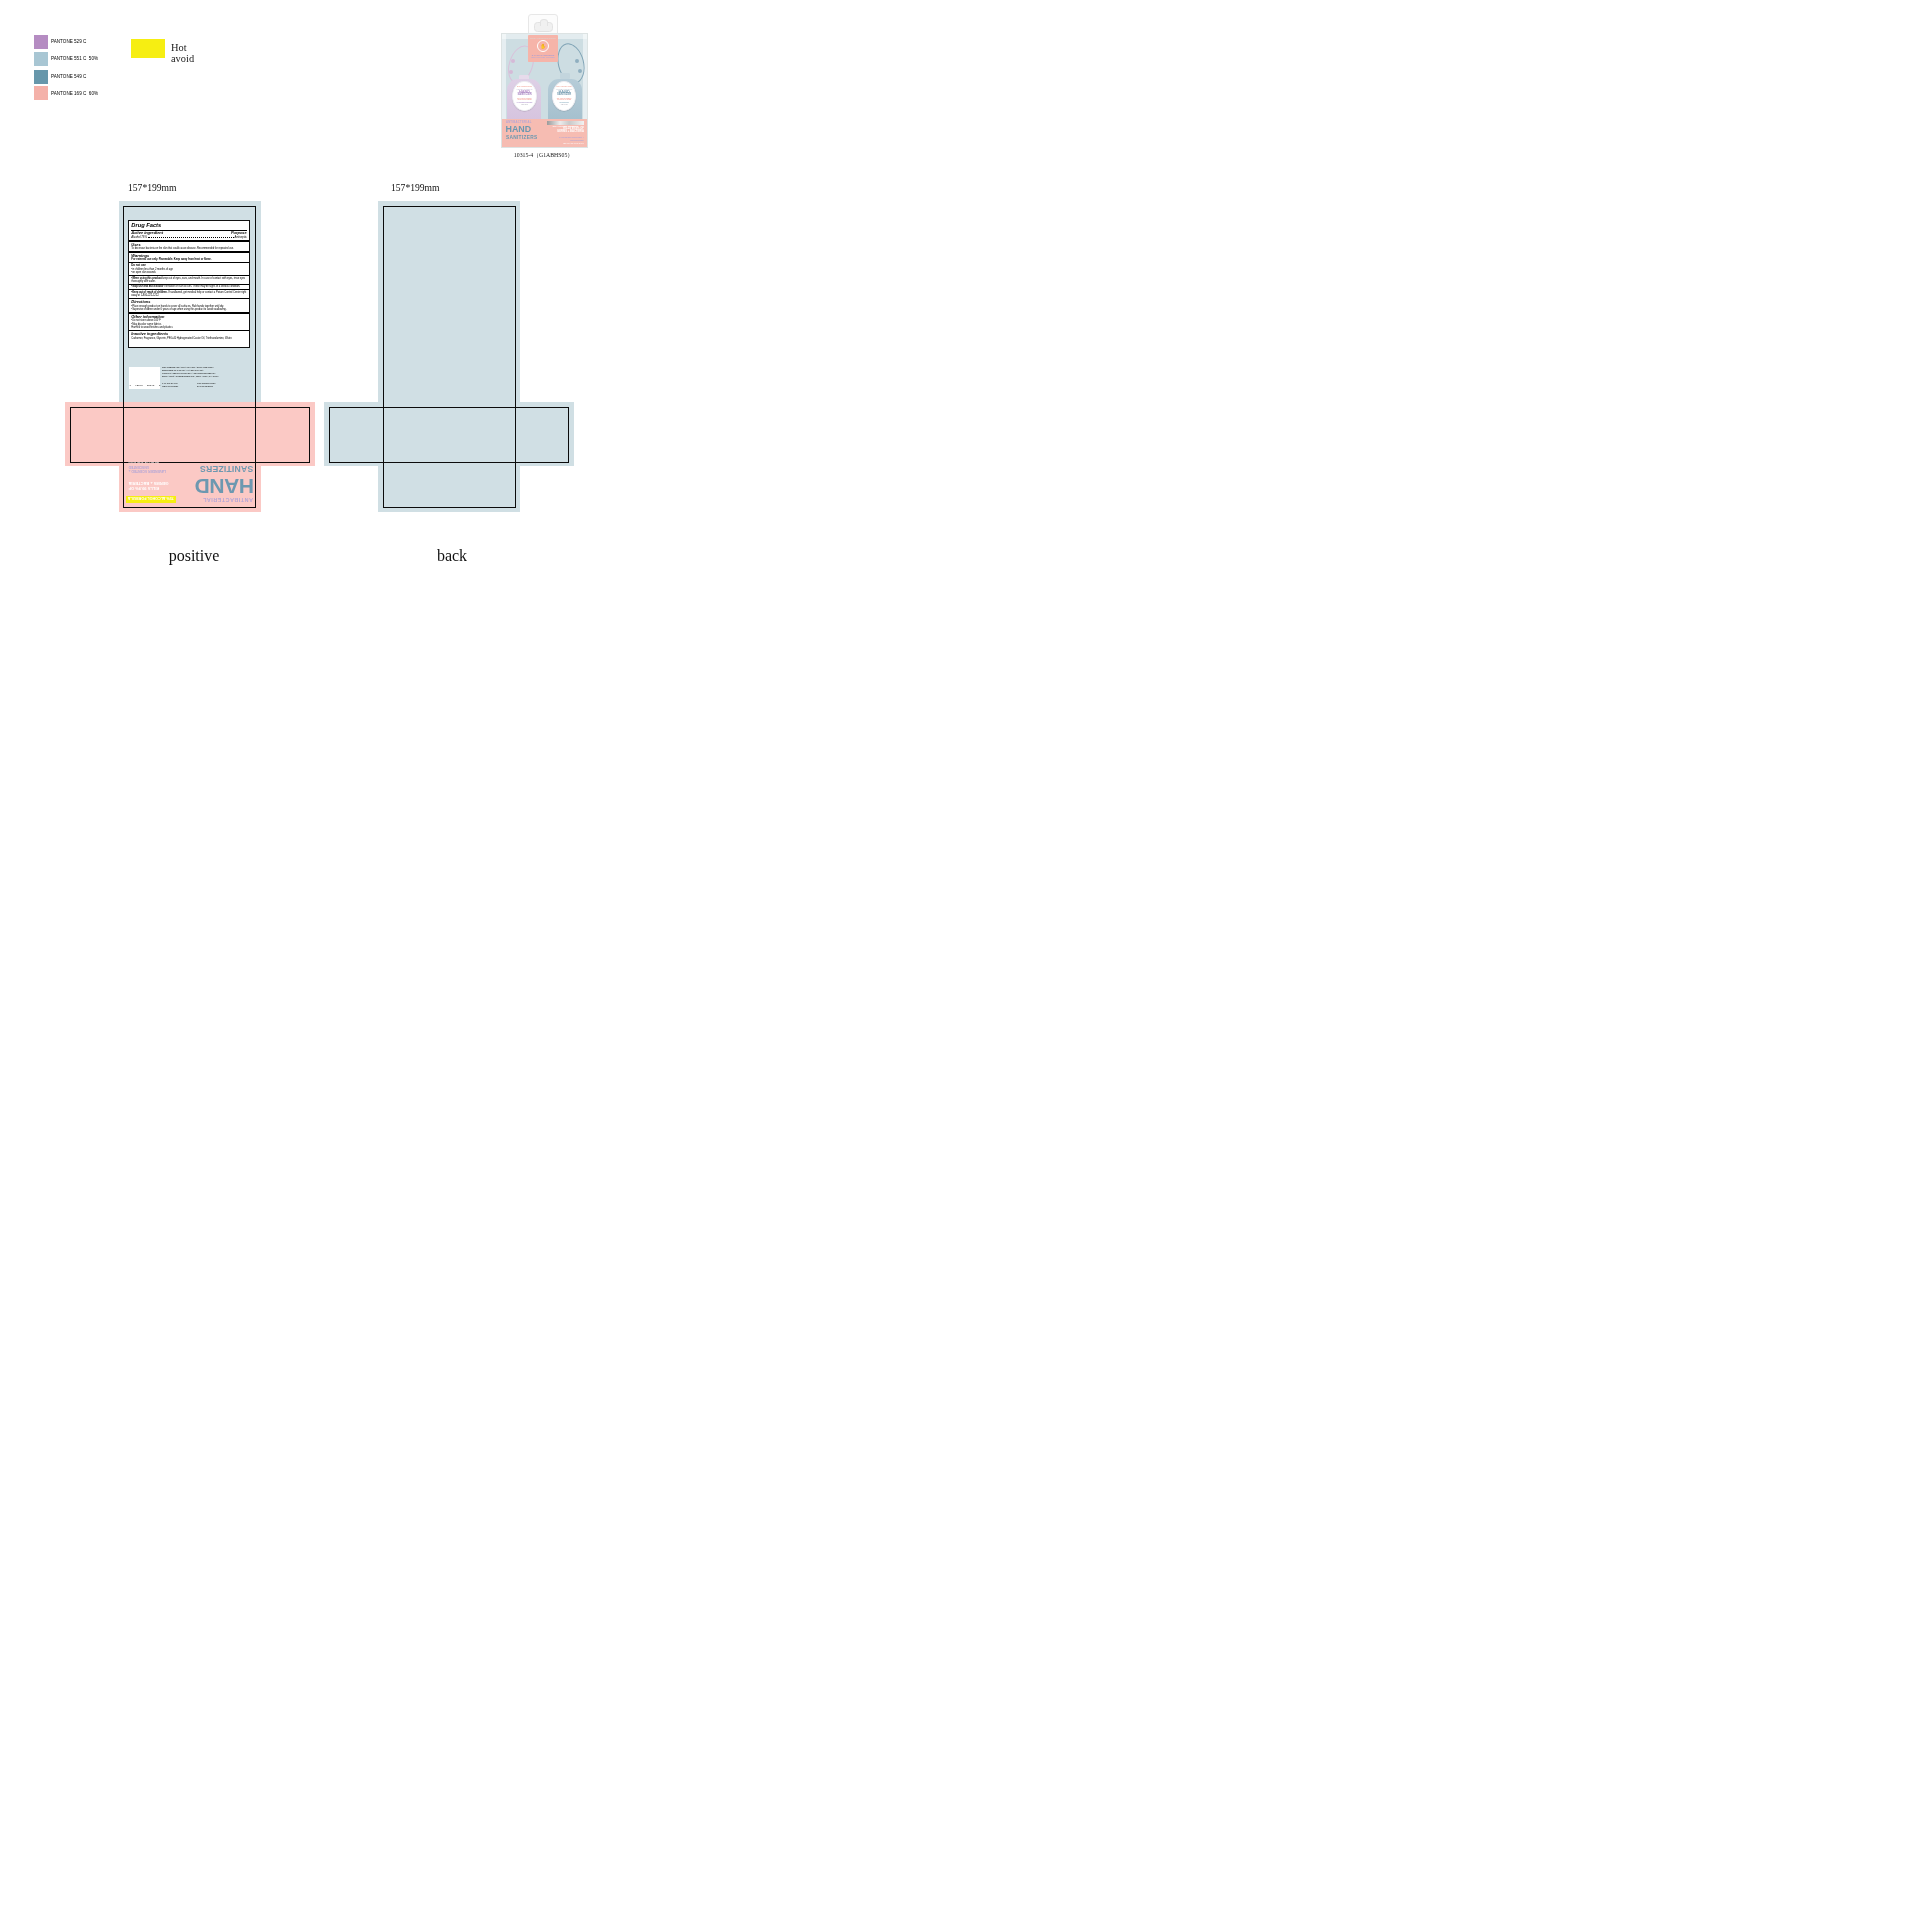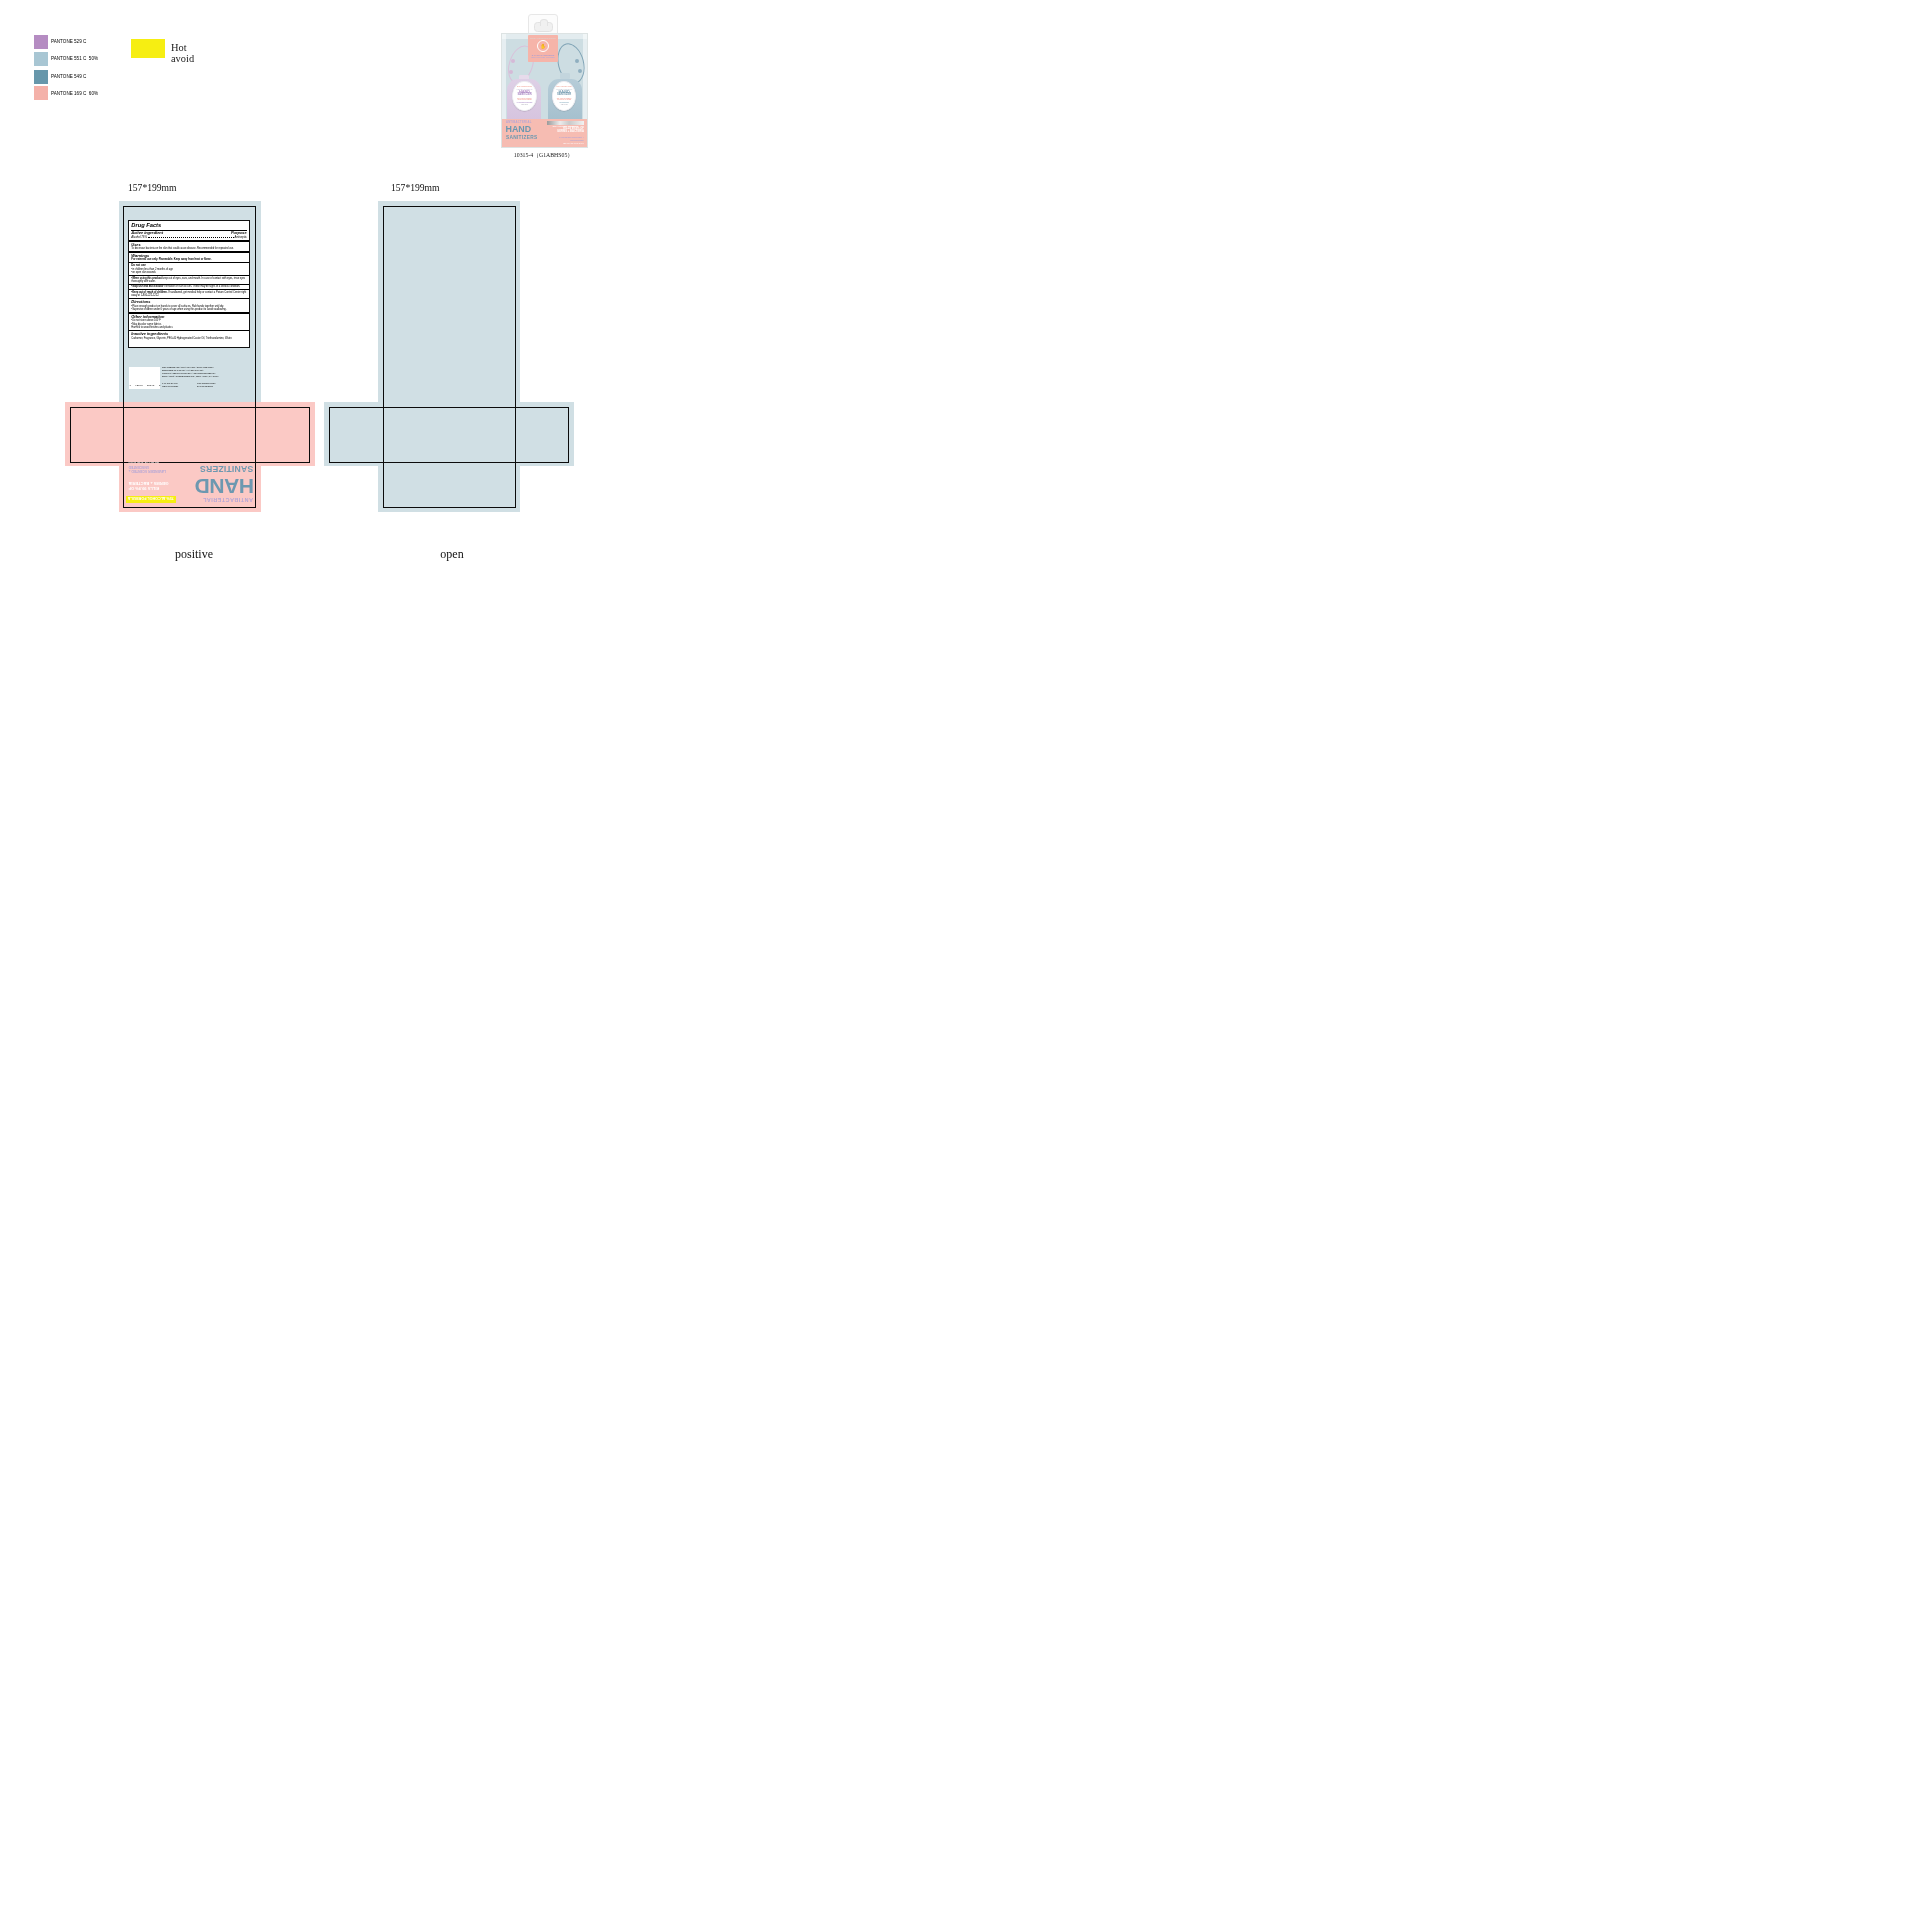--- a/index.html
+++ b/index.html
@@ -36,21 +36,21 @@
   
   .barcode{background:#fff;}
   .bars{background:repeating-linear-gradient(90deg,#000 0 0.4px,#fff 0.4px 1px);}
   .bc-digits{display:flex;justify-content:space-between;font-size:2.3px;letter-spacing:0.2px;padding:0 0.4px;}
   .dist{font-size:2.2px;line-height:1.4;letter-spacing:-0.02px;color:#101010;white-space:pre;}
   .dist-row{display:flex;font-size:2.2px;letter-spacing:-0.02px;color:#101010;margin-top:0.6px;}
   .dist-row span:first-child{width:35px;}
   
   .rot{transform:rotate(180deg);}
   .bp-t{position:absolute;font-weight:800;}
-  .caption{font-size:12px;color:#111;text-align:center;}
+  .caption{font-size:16px;color:#111;text-align:center;}
   .dim-label{font-size:9.6px;color:#111;text-align:left;}
 </style>
 </head>
 <body>
 
 <div class="abs" style="left:0;top:0;width:270px;height:108px;">
   <div class="abs swatch" style="left: 34px; top: 35px; background: rgb(181, 140, 194);"></div>
   <div class="abs sw-label" style="left:51px;top:39px;">PANTONE 529 C</div>
 
   <div class="abs swatch" style="left: 34px; top: 52px; background: rgb(168, 198, 211);"></div>
@@ -242,14 +242,14 @@
 <div class="abs dim-label serif" style="left:391px;top:182px;width:116px;">157*199mm</div>
 
 <div class="abs" style="left:0;top:0;">
   <div class="abs" style="left: 378px; top: 201px; width: 142px; height: 311px; background: rgb(208, 223, 228);"></div>
   <div class="abs" style="left: 324px; top: 402px; width: 54px; height: 64px; background: rgb(208, 223, 228);"></div>
   <div class="abs" style="left: 520px; top: 402px; width: 54px; height: 64px; background: rgb(208, 223, 228);"></div>
   <div class="abs outline" style="left:383px;top:206px;width:131px;height:300px;"></div>
   <div class="abs outline" style="left:329px;top:407px;width:238px;height:54px;"></div>
 </div>
 
-<div class="abs caption serif" style="left:394px;top:547px;width:116px;">open</div>
+<div class="abs caption serif" style="left:394px;top:547px;width:116px;">back</div>
 
 
 </body></html>

